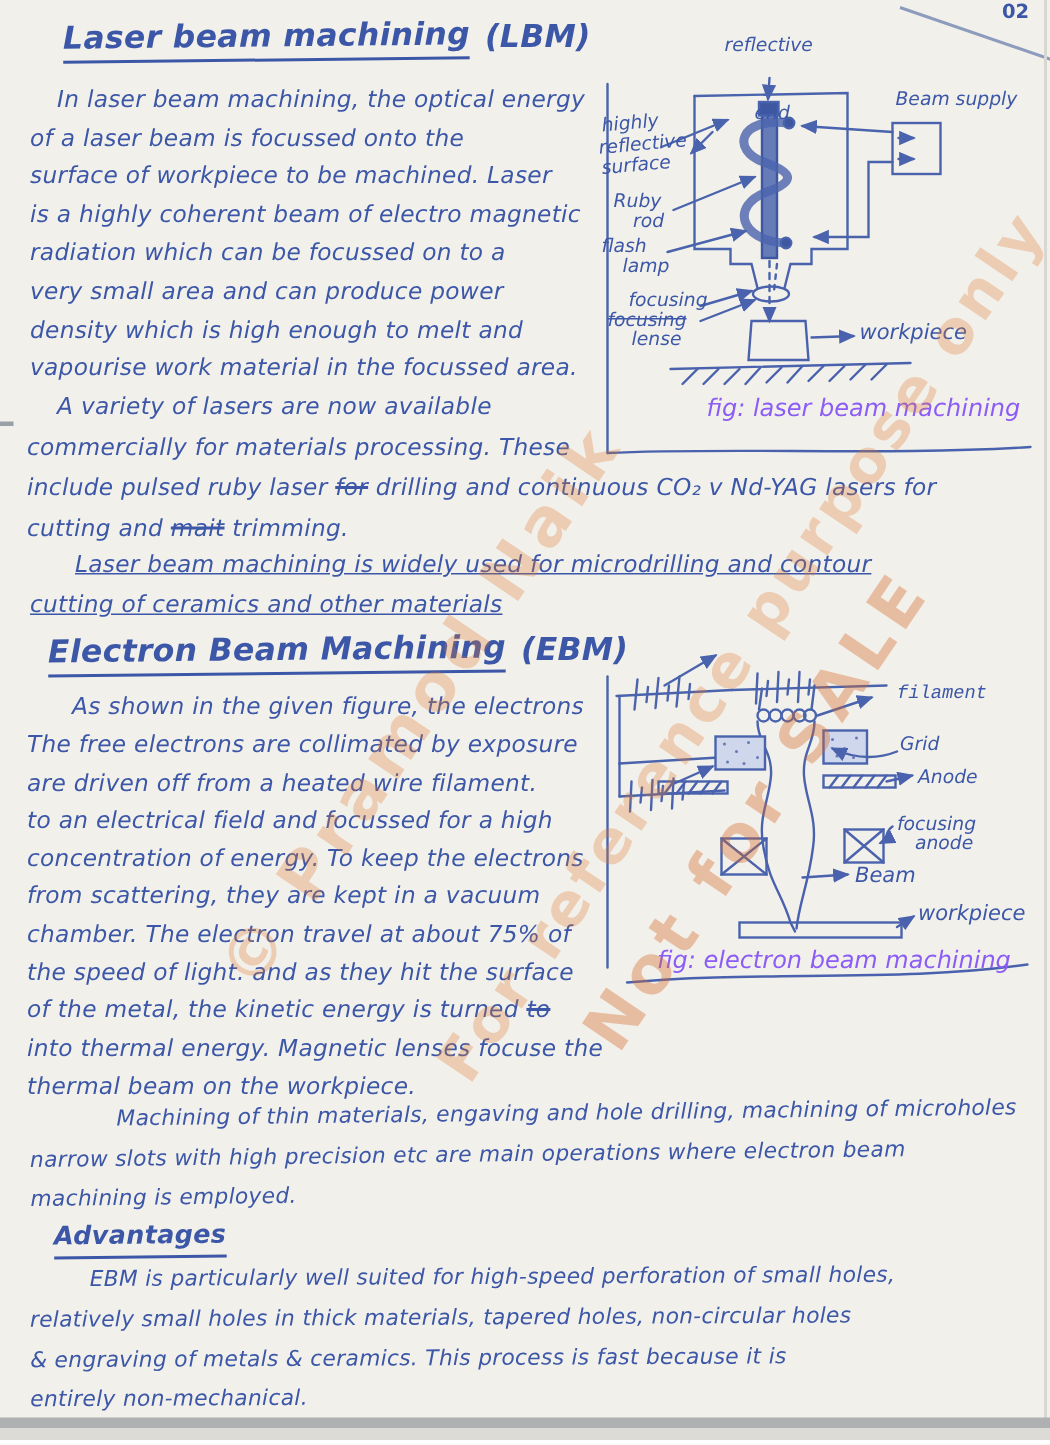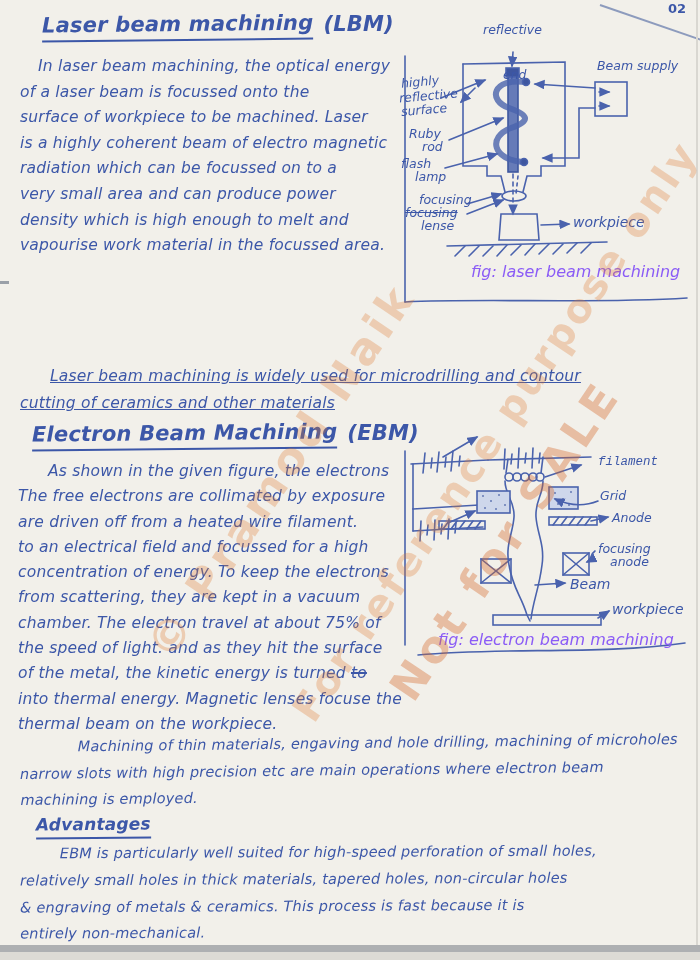--- a/index.html
+++ b/index.html
@@ -63,20 +63,26 @@
   <div class="para hw" id="p-lbm1">
       <div class="line">In laser beam machining, the optical energy</div>
       <div class="line">of a laser beam is focussed onto the</div>
       <div class="line">surface of workpiece to be machined. Laser</div>
       <div class="line">is a highly coherent beam of electro magnetic</div>
       <div class="line">radiation which can be focussed on to a</div>
       <div class="line">very small area and can produce power</div>
       <div class="line">density which is high enough to melt and</div>
       <div class="line">vapourise work material in the focussed area.</div>
     </div>
+  <div class="para hw" id="p-lbm2">
+      <div class="line">A variety of lasers are now available</div>
+      <div class="line">commercially for materials processing. These</div>
+      <div class="line">include pulsed ruby laser <s>for</s> drilling and continuous CO₂ v Nd-YAG lasers for</div>
+      <div class="line">cutting and <s>mait</s> trimming.</div>
+    </div>
   <div class="para hw" id="p-lbm3">
       <div class="line">Laser beam machining is widely used for microdrilling and contour</div>
       <div class="line">cutting of ceramics and other materials</div>
     </div>
 
   <div class="figure" id="fig-lbm">
     <svg width="305" height="295" viewBox="0 0 305 295">
       <defs>
         <marker id="ah1" markerWidth="8" markerHeight="8" refX="6" refY="3" orient="auto">
           <path d="M0,0 L7,3 L0,6 Z" fill="#3c57a8"></path>

